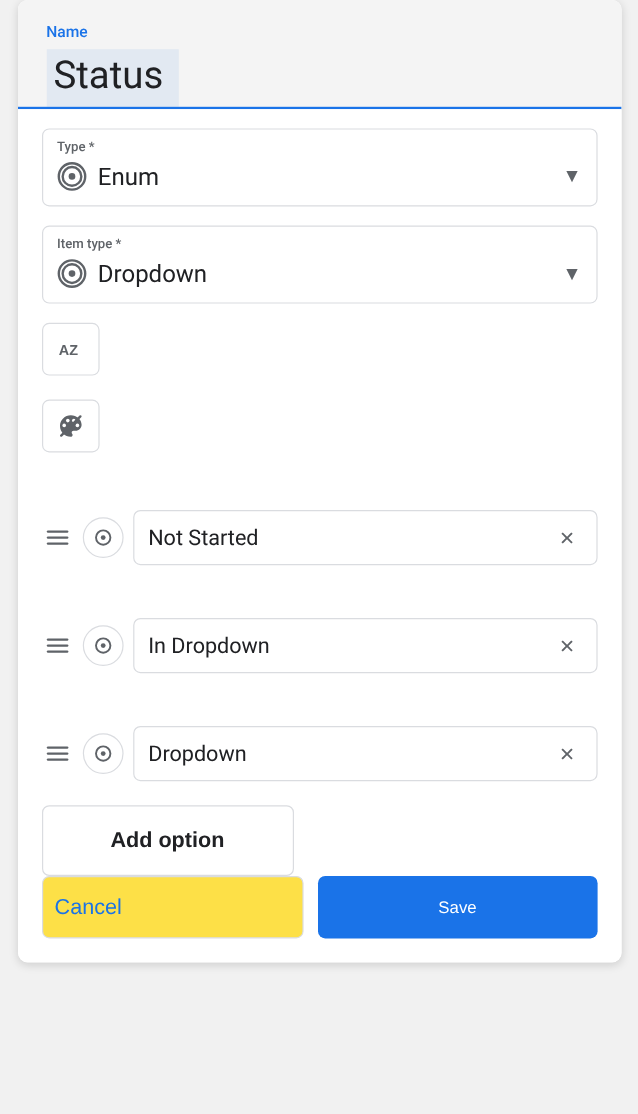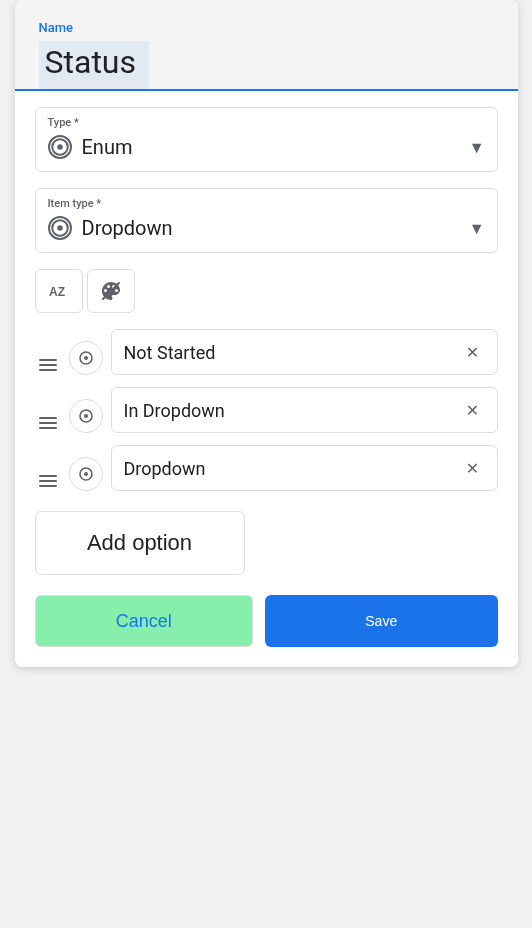--- a/index.html
+++ b/index.html
@@ -100,22 +100,23 @@
     }
 
     .dropdown-arrow {
       font-size: 16px;
       color: #5f6368;
     }
 
     
     .toolbar {
       display: flex;
-      gap: 4px;
+      gap: 20px;
       margin-bottom: 16px;
+      flex-direction: column;
     }
 
     .toolbar-btn {
       width: 48px;
       height: 44px;
       border: 1.5px solid #dadce0;
       border-radius: 6px;
       display: flex;
       align-items: center;
       justify-content: center;
@@ -131,22 +132,23 @@
     
     .options-list {
       display: flex;
       flex-direction: column;
       gap: 12px;
       margin-bottom: 20px;
     }
 
     .option-row {
       display: flex;
-      align-items: flex-end;
+      align-items: center;
       gap: 8px;
+      margin-top: 32px;
     }
 
     .drag-handle {
       display: flex;
       flex-direction: column;
       gap: 3px;
       cursor: grab;
       padding: 4px;
     }
 
@@ -201,47 +203,46 @@
       cursor: pointer;
       color: #5f6368;
       font-size: 16px;
     }
 
     
     .add-option-btn {
       border: 1.5px solid #dadce0;
       border-radius: 6px;
       padding: 18px 24px;
-      font-size: 22px;
-      font-weight: 400;
+      font-size: 18px;
+      font-weight: 700;
       color: #202124;
       background: #fff;
       cursor: pointer;
       width: 210px;
       text-align: center;
-      margin-bottom: 20px;
     }
 
     
     .bottom-actions {
       display: flex;
       gap: 12px;
     }
 
     .btn-cancel {
       flex: 1;
       padding: 10px;
       border: 1.5px solid #dadce0;
       border-radius: 6px;
-      background: #86efac;
+      background: #fde047;
       font-size: 18px;
       font-weight: 500;
       color: #1a73e8;
       cursor: pointer;
-      text-align: center;
+      text-align: left;
     }
 
     .btn-save {
       flex: 1;
       padding: 18px;
       border: none;
       border-radius: 6px;
       background: #1a73e8;
       font-size: 14px;
       font-weight: 500;

